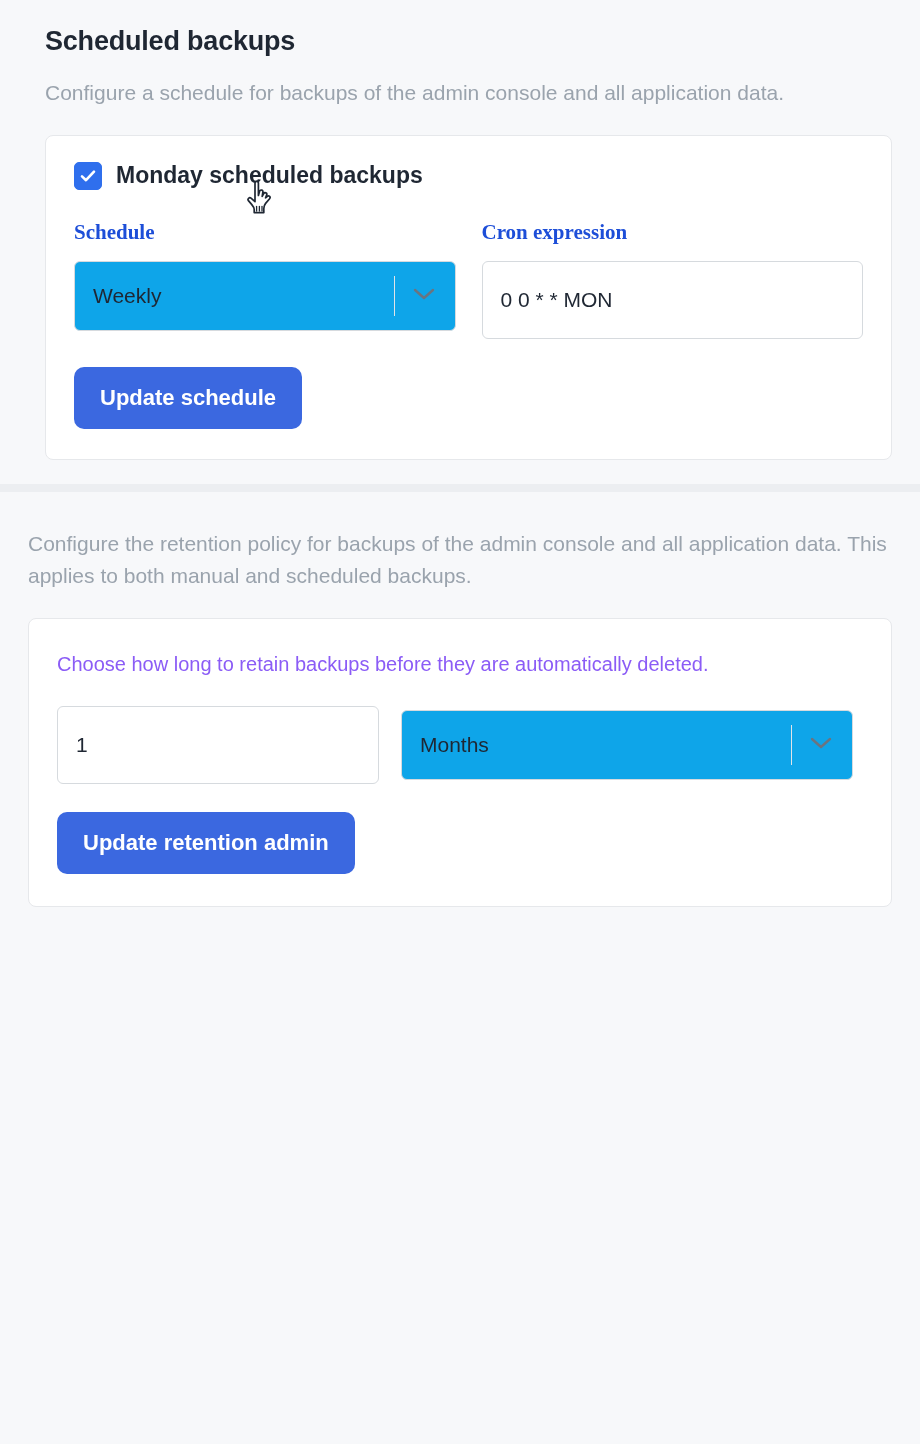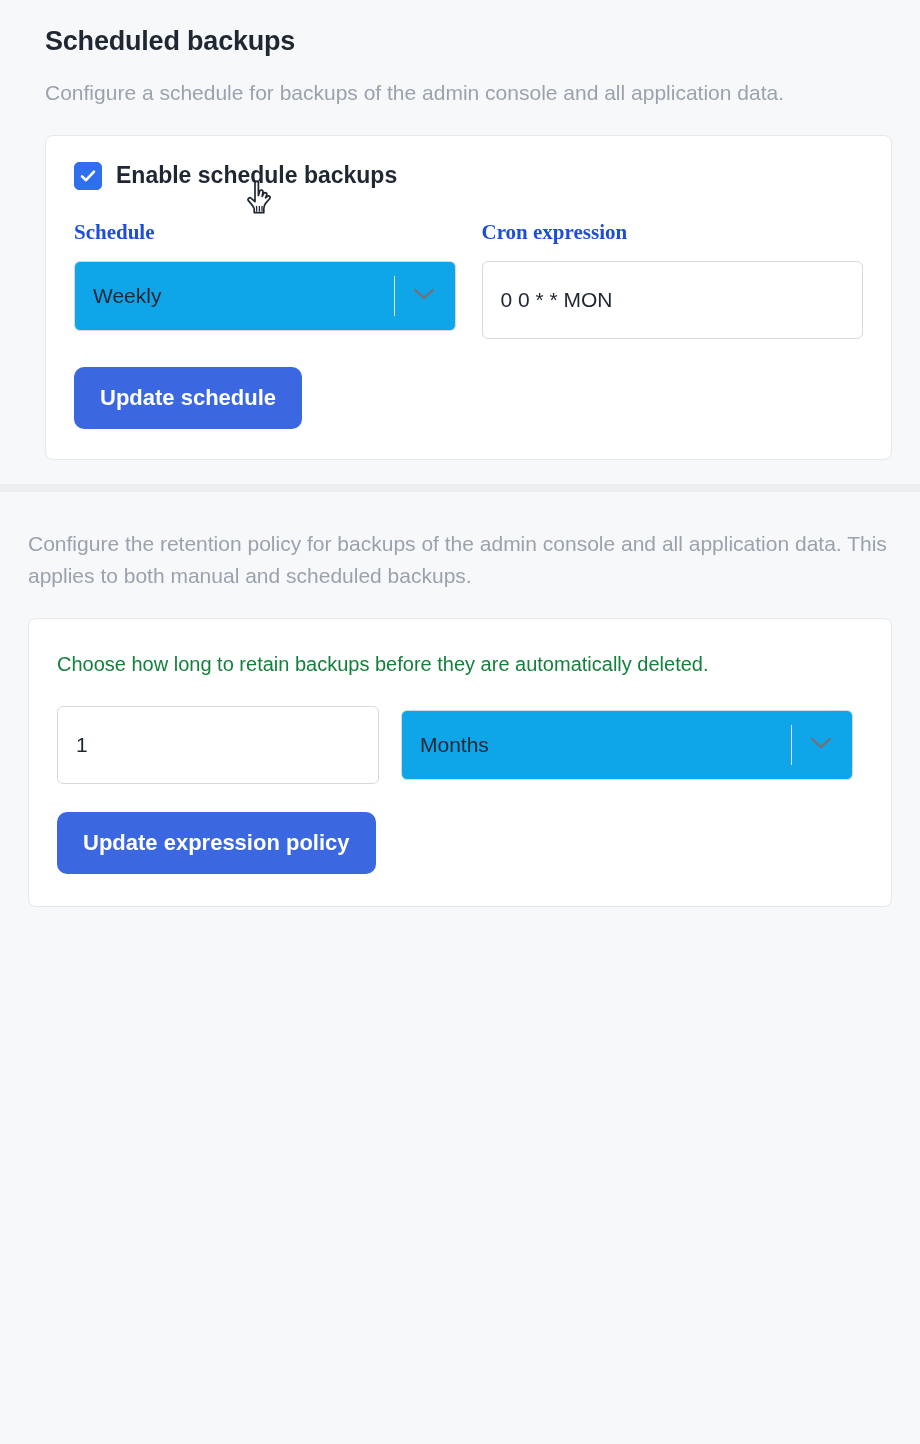--- a/index.html
+++ b/index.html
@@ -171,21 +171,21 @@
     border-radius: 10px;
     padding: 18px 26px;
     cursor: pointer;
     font-family: "Liberation Sans", sans-serif;
   }
 
   
   .retention-note {
     font-size: 20px;
     line-height: 1.55;
-    color: #15803d;
+    color: #8b5cf6;
     margin: 0;
     max-width: 790px;
   }
   .retention-row {
     display: flex;
     gap: 22px;
     margin-top: 26px;
     align-items: center;
   }
   .retention-number { width: 322px; flex: none; }
@@ -201,21 +201,21 @@
     <p class="section-desc">Configure a schedule for backups of the admin console and all application data.</p>
 
     <div class="card card-1">
 
       <div class="checkbox-row">
         <span class="checkbox">
           <svg width="18" height="18" viewBox="0 0 18 18" aria-hidden="true">
             <path d="M3 9.4 L7 13.2 L15 4.6" fill="none" stroke="#ffffff" stroke-width="2.6" stroke-linecap="round" stroke-linejoin="round"></path>
           </svg>
         </span>
-        <span class="checkbox-label">Enable schedule backups</span>
+        <span class="checkbox-label">Monday scheduled backups</span>
 
         <svg class="cursor" viewBox="0 0 34 40">
           <g fill="#ffffff" stroke="#1f2733" stroke-width="1.7" stroke-linejoin="round">
             <path d="M11 5 C11 2.8 14.4 2.8 14.4 5 L14.4 17.5 L15.6 13.2 C16.2 11.2 19.4 11.9 18.9 14 L18.2 18.4 L19.7 15.6 C20.6 13.8 23.5 15 22.7 16.9 L21.6 19.8 L23.4 18.3 C24.9 17 27 19.2 25.6 20.7 L21.6 25.4 C20.3 27 19.8 28.6 19.8 30.6 L19.8 34.6 L10.2 34.6 L10.2 31.6 C10.2 29.4 9 28 7.6 26.4 L4.4 22.6 C3.1 21 5.4 18.8 7 20.2 L11 23.6 Z"></path>
           </g>
           <g stroke="#1f2733" stroke-width="1.3" stroke-linecap="round">
             <path d="M12.6 28.5 L12.6 33"></path>
             <path d="M15.4 28.5 L15.4 33"></path>
             <path d="M18 28.5 L18 33"></path>
           </g>
@@ -264,17 +264,17 @@
             <span class="sep"></span>
             <span class="chev">
               <svg width="26" height="16" viewBox="0 0 26 16" aria-hidden="true">
                 <path d="M4 4 L13 12 L22 4" fill="none" stroke="#6b7480" stroke-width="2.4" stroke-linecap="round" stroke-linejoin="round"></path>
               </svg>
             </span>
           </div>
         </div>
       </div>
 
-      <button class="btn">Update expression policy</button>
+      <button class="btn">Update retention admin</button>
     </div>
   </div>
 
 </div>
 
 </body></html>

